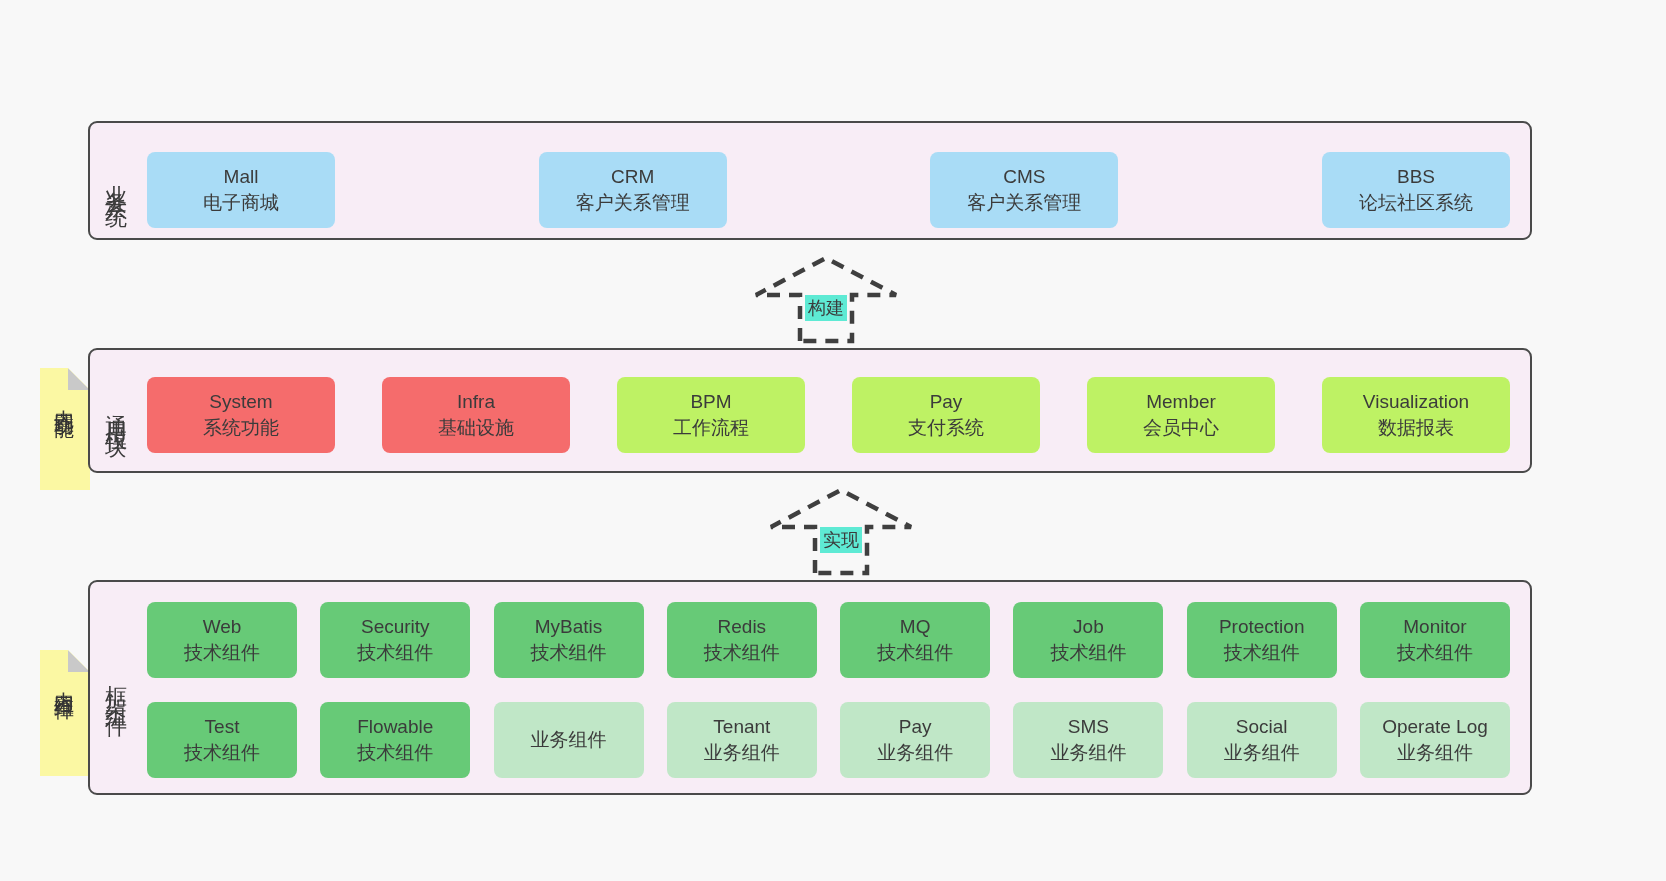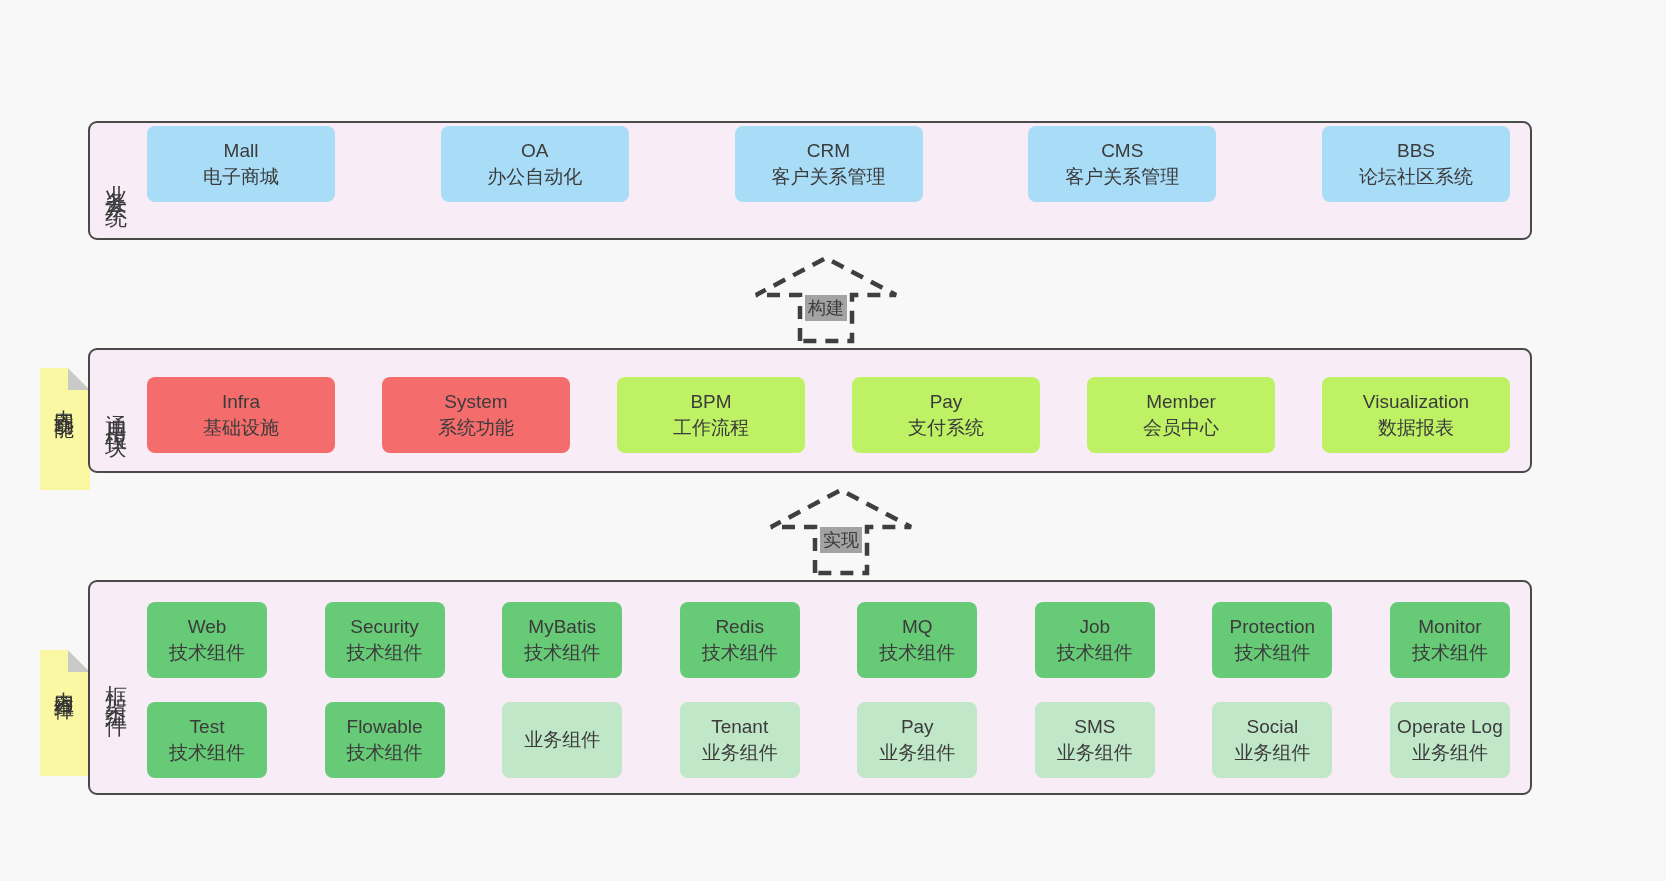--- a/index.html
+++ b/index.html
@@ -20,31 +20,31 @@
   .panel-label{
     position:absolute;left:11px;top:50%;transform:translateY(-50%);
     writing-mode:vertical-rl;text-orientation:upright;
     font-size:22px;letter-spacing:7px;color:#3b3b3b;white-space:nowrap;
   }
   .panel-components .panel-label{letter-spacing:10px;}
   .row{
     position:absolute;left:57px;right:20px;
     display:flex;justify-content:space-between;
   }
-  .row-business{top:3px;}
+  .row-business{top:29px;}
   .row-modules{top:27px;}
   .row-comp1{top:20px;}
   .row-comp2{top:120px;}
   .box{
     width:188px;height:76px;border-radius:8px;
     display:flex;flex-direction:column;justify-content:center;align-items:center;
     text-align:center;font-size:19px;line-height:1.35;
     padding:2px 6px;box-sizing:border-box;
   }
-  .box-sm{width:120px;}
+  .box-sm{width:150px;}
   .blue{background:#a9dcf6;}
   .red{background:#f56c6c;}
   .pink{background:#bef264;}
   .gdark{background:#67ca77;}
   .glight{background:#c0e7c7;}
   .box-title,.box-sub{width:100%;}
   .sticky{
     position:absolute;left:40px;width:50px;background:#fbf8a3;z-index:0;
     clip-path:polygon(0 0,calc(100% - 22px) 0,100% 22px,100% 100%,0 100%);
   }
@@ -59,21 +59,21 @@
     writing-mode:vertical-rl;text-orientation:upright;
     font-size:20px;letter-spacing:3px;color:#333;white-space:nowrap;
   }
   .arrow{position:absolute;width:146px;height:90px;z-index:0;}
   .arrow svg{position:absolute;left:0;top:0;}
   .arrow path{
     fill:none;stroke:#3f3f3f;stroke-width:4.5;stroke-dasharray:13 9;
   }
   .arrow-label{
     position:absolute;left:50%;top:40px;transform:translateX(-50%);
-    background:#a3a3a3;padding:1px 3px;font-size:18px;color:#3b3b3b;
+    background:#5eead4;padding:1px 3px;font-size:18px;color:#3b3b3b;
     white-space:nowrap;
   }
 </style>
 </head>
 <body>
 
 <div class="sticky sticky-modules">
   <div class="fold"></div>
   <div class="sticky-text">内置功能</div>
 </div>
@@ -81,24 +81,20 @@
   <div class="fold"></div>
   <div class="sticky-text">内置组件</div>
 </div>
 
 <div class="panel panel-business">
   <div class="panel-label">业务系统</div>
   <div class="row row-business">
     <div class="box blue">
       <div class="box-title">Mall</div>
       <div class="box-sub">电子商城</div>
-    </div>
-    <div class="box blue">
-      <div class="box-title">OA</div>
-      <div class="box-sub">办公自动化</div>
     </div>
     <div class="box blue">
       <div class="box-title">CRM</div>
       <div class="box-sub">客户关系管理</div>
     </div>
     <div class="box blue">
       <div class="box-title">CMS</div>
       <div class="box-sub">客户关系管理</div>
     </div>
     <div class="box blue">
@@ -112,26 +108,26 @@
   <svg width="146" height="90" viewBox="0 0 146 90">
     <path d="M47 86 L47 40 L3 40 L73 3 L143 40 L99 40 L99 86 Z"></path>
   </svg>
   <div class="arrow-label">构建</div>
 </div>
 
 <div class="panel panel-modules">
   <div class="panel-label">通用模块</div>
   <div class="row row-modules">
     <div class="box red">
+      <div class="box-title">System</div>
+      <div class="box-sub">系统功能</div>
+    </div>
+    <div class="box red">
       <div class="box-title">Infra</div>
       <div class="box-sub">基础设施</div>
-    </div>
-    <div class="box red">
-      <div class="box-title">System</div>
-      <div class="box-sub">系统功能</div>
     </div>
     <div class="box pink">
       <div class="box-title">BPM</div>
       <div class="box-sub">工作流程</div>
     </div>
     <div class="box pink">
       <div class="box-title">Pay</div>
       <div class="box-sub">支付系统</div>
     </div>
     <div class="box pink">

